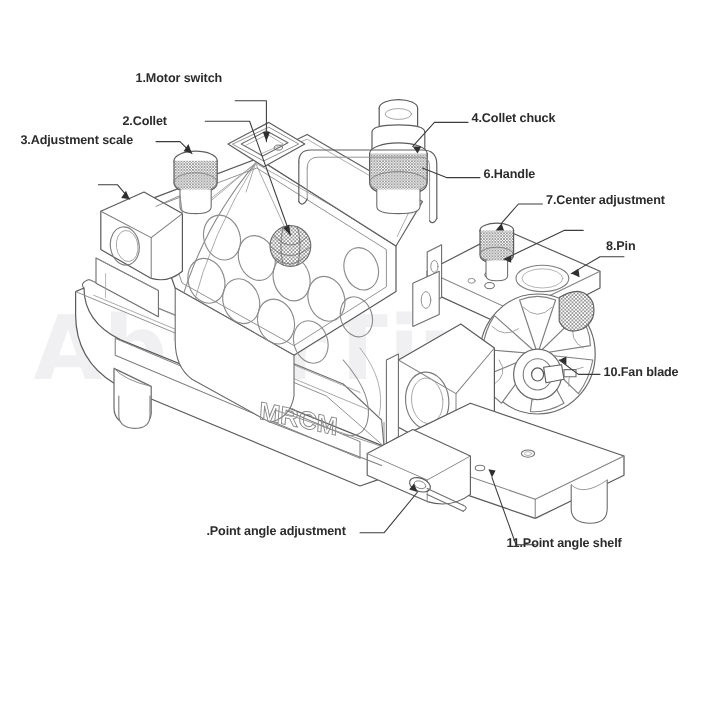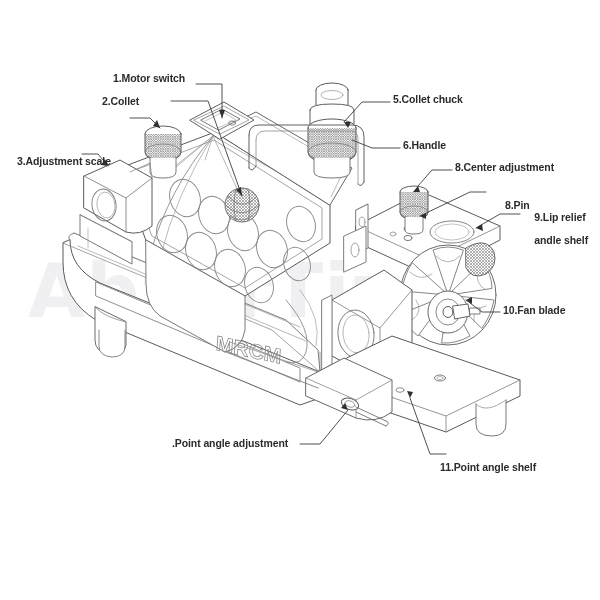--- a/index.html
+++ b/index.html
@@ -335,39 +335,35 @@
         <polygon points="476,228 482,224 483,231"></polygon>
         <polygon points="466,300 472,297 472,304"></polygon>
         <polygon points="410,398 407,391 413,392"></polygon>
         <polygon points="348,410 341,408 345,403"></polygon>
       </g>
     </g>
   </svg>
 
   <div class="brand">MRCM</div>
 
-  <div class="lbl" style="left:113px; top:73px;">1.Motor switch</div>
+  <div class="lbl" style="left:113px; top:60px;">1.Motor switch</div>
 
   <div class="lbl" style="left:102px; top:96px;">2.Collet</div>
 
-  <div class="lbl" style="left:17px; top:112px;margin-top:44px;">3.Adjustment scale</div>
-
-
-  <div class="lbl" style="left:393px; top:94px;">5.Collet chuck</div>
+  <div class="lbl" style="left:17px; top:112px;">3.Adjustment scale</div>
+
+
+  <div class="lbl" style="left:393px; top:94px;">4.Collet chuck</div>
 
   <div class="lbl" style="left:403px; top:140px;text-align:center;">6.Handle</div>
 
-  <div class="lbl" style="left:455px; top:162px;">8.Center adjustment</div>
+  <div class="lbl" style="left:455px; top:162px;">7.Center adjustment</div>
 
   <div class="lbl" style="left:489px; top:200px;padding-left:16px;">8.Pin</div>
 
-  <div class="lbl" style="left:523px; top:200px;">
-    <span>9.Lip relief</span><br>
-    <span>andle shelf</span>
-  </div>
 
   <div class="lbl" style="left:503px; top:305px;text-align:right;">10.Fan blade</div>
 
-  <div class="lbl" style="left:440px; top:448px;margin-top:14px;">11.Point angle shelf</div>
+  <div class="lbl" style="left:422px; top:448px;">11.Point angle shelf</div>
 
   <div class="lbl" style="left:172px; top:438px;">.Point angle adjustment</div>
 
 </div>
 
 </body></html>

